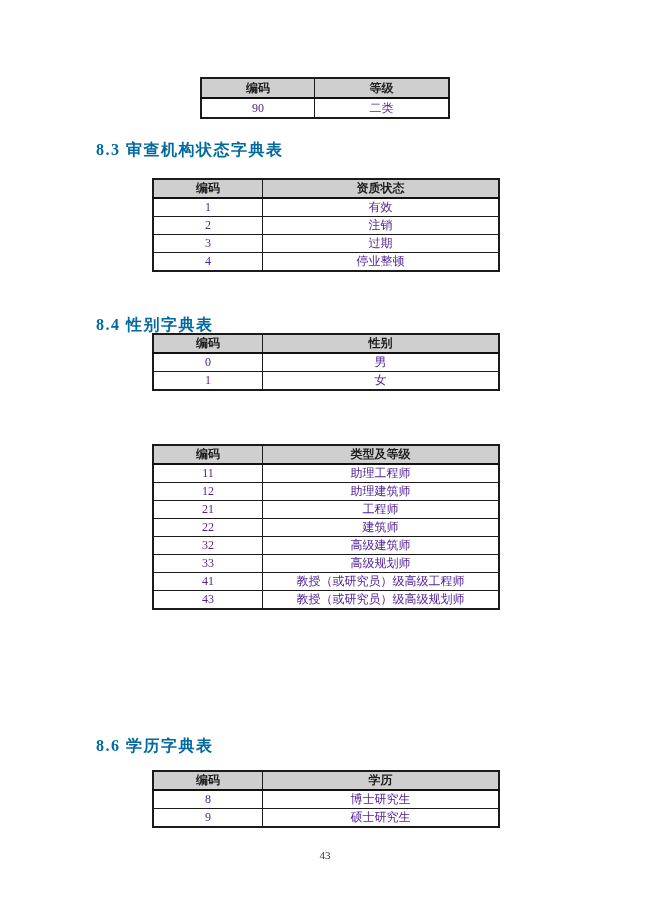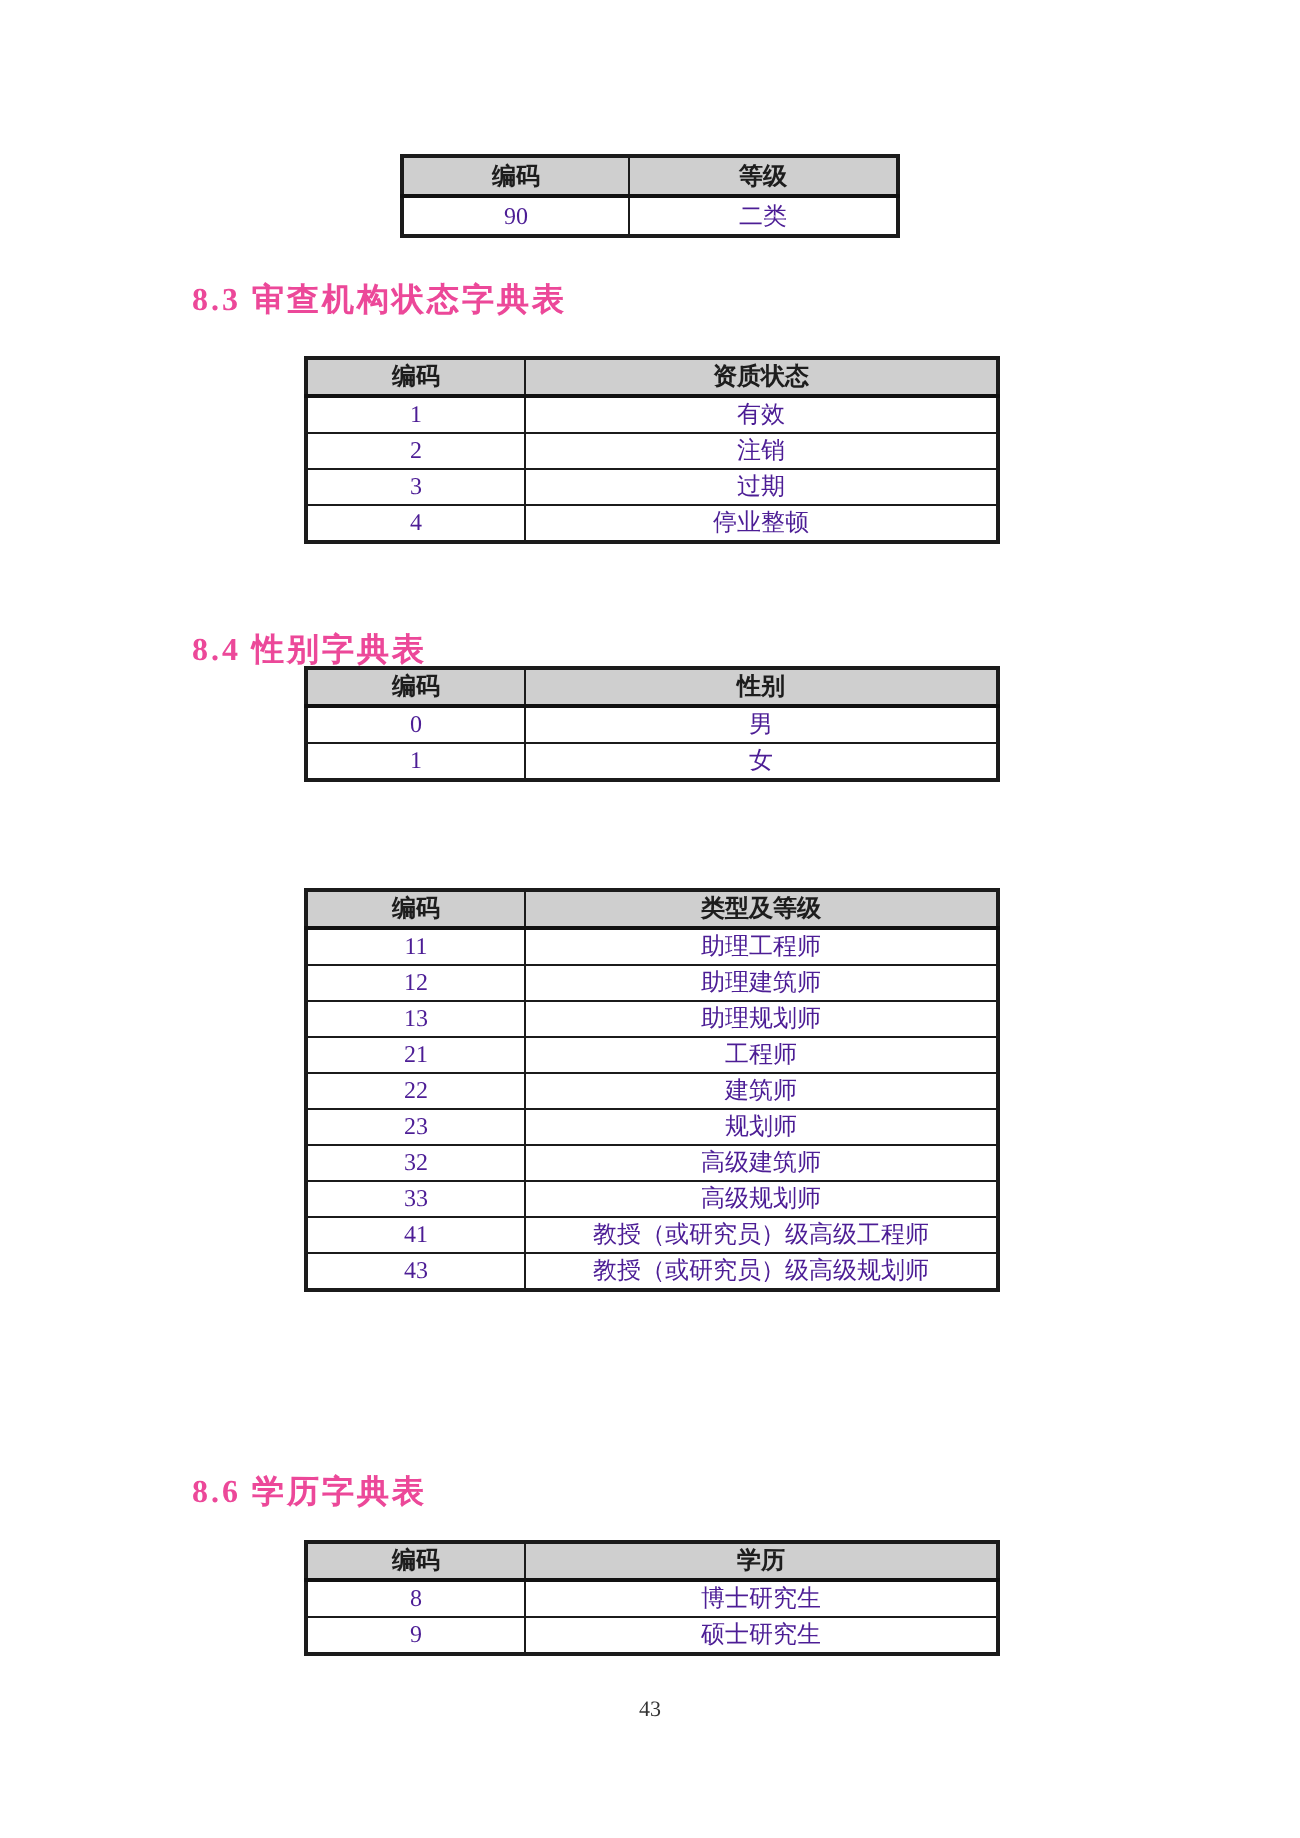--- a/index.html
+++ b/index.html
@@ -12,21 +12,21 @@
     color:#2a2a2a;
     overflow:hidden;
   }
   
   .sec-heading{
     position:absolute;
     left:96px;
     font-size:16px;
     font-weight:bold;
     letter-spacing:1.5px;
-    color:#ec4899;
+    color:#0369a1;
     white-space:nowrap;
   }
   
   table.dict{
     position:absolute;
     border-collapse:collapse;
     table-layout:fixed;
     font-size:12px;
   }
   table.dict th, table.dict td{
@@ -150,36 +150,28 @@
       <tbody>
         <tr>
           <td class="c1">11</td>
           <td class="c2">助理工程师</td>
         </tr>
         <tr>
           <td class="c1">12</td>
           <td class="c2">助理建筑师</td>
         </tr>
         <tr>
-          <td class="c1">13</td>
-          <td class="c2">助理规划师</td>
-        </tr>
-        <tr>
           <td class="c1">21</td>
           <td class="c2">工程师</td>
         </tr>
         <tr>
           <td class="c1">22</td>
           <td class="c2">建筑师</td>
         </tr>
         <tr>
-          <td class="c1">23</td>
-          <td class="c2">规划师</td>
-        </tr>
-        <tr>
           <td class="c1">32</td>
           <td class="c2">高级建筑师</td>
         </tr>
         <tr>
           <td class="c1">33</td>
           <td class="c2">高级规划师</td>
         </tr>
         <tr>
           <td class="c1">41</td>
           <td class="c2">教授（或研究员）级高级工程师</td>

